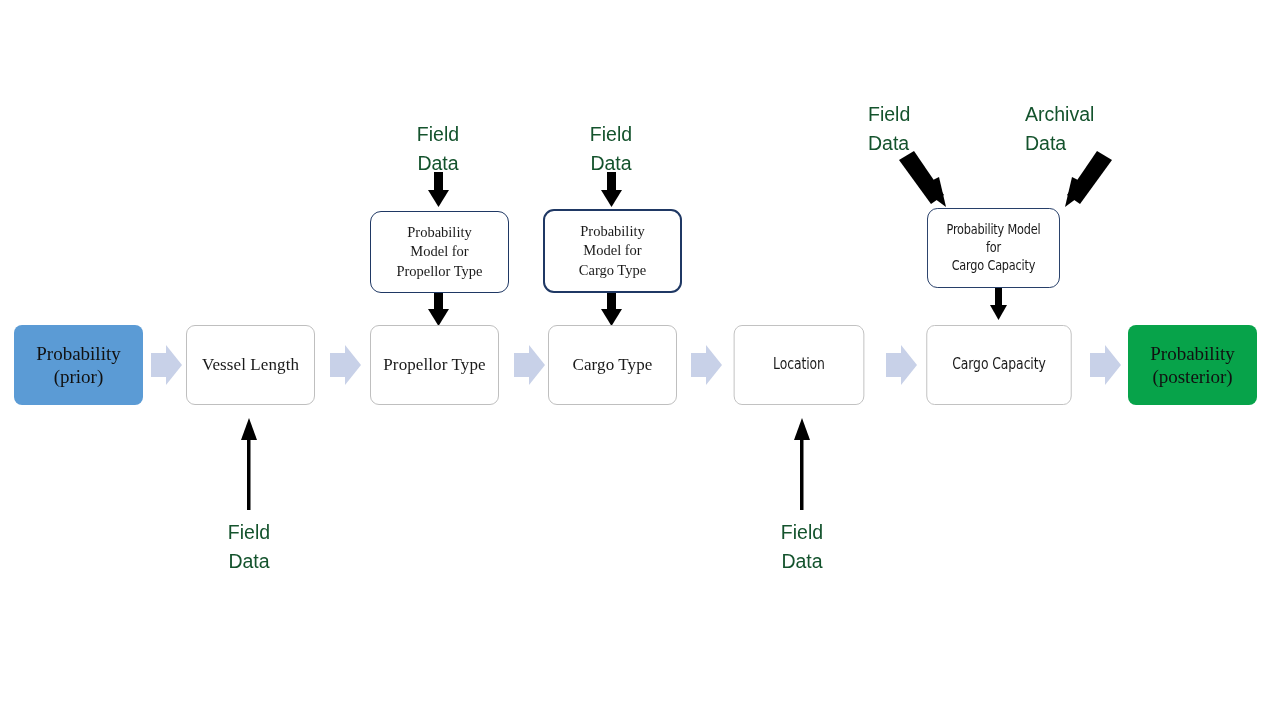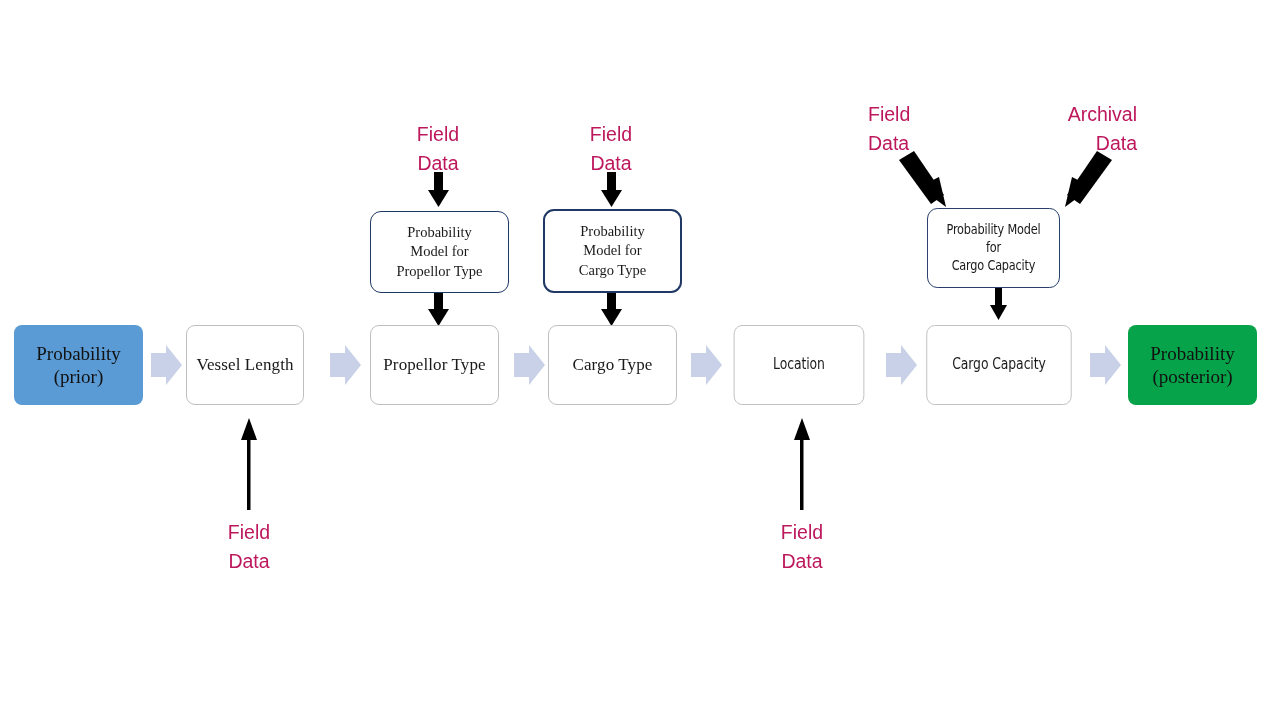--- a/index.html
+++ b/index.html
@@ -79,25 +79,25 @@
     color: #111111;
   }
   .term-prior  { background: #5B9BD5; }
   .term-post   { background: #07A34A; }
 
   
   .label {
     position: absolute;
     font-size: 19.5px;
     line-height: 1.48;
-    color: #be185d;
+    color: #14532d;
     white-space: pre-line;
   }
   .label.align-left   { text-align: left; }
-  .label.align-right  { text-align: right; }
+  .label.align-right  { text-align: left; }
   .label.align-center { text-align: center; }
 
   
   #arrows {
     position: absolute;
     left: 0;
     top: 0;
     width: 1280px;
     height: 720px;
     pointer-events: none;
@@ -192,21 +192,21 @@
 Model for
 Cargo Type</div>
 
   <div class="node model-box condensed" style="left:922px; top:208px; width:143px; height:80px;">Probability Model
 for
 Cargo Capacity</div>
 
   <div class="node term-box term-prior" style="left:14px; top:325px; width:129px; height:80px;">Probability
 (prior)</div>
 
-  <div class="node data-box" style="left:186px; top:325px; width:118px; height:80px;">Vessel Length</div>
+  <div class="node data-box" style="left:186px; top:325px; width:129px; height:80px;">Vessel Length</div>
 
   <div class="node data-box" style="left:370px; top:325px; width:129px; height:80px;">Propellor Type</div>
 
   <div class="node data-box" style="left:548px; top:325px; width:129px; height:80px;">Cargo Type</div>
 
   <div class="node data-box condensed" style="left:728px; top:325px; width:142px; height:80px;">Location</div>
 
   <div class="node data-box condensed" style="left:920px; top:325px; width:158px; height:80px;">Cargo Capacity</div>
 
   <div class="node term-box term-post" style="left:1128px; top:325px; width:129px; height:80px;">Probability

